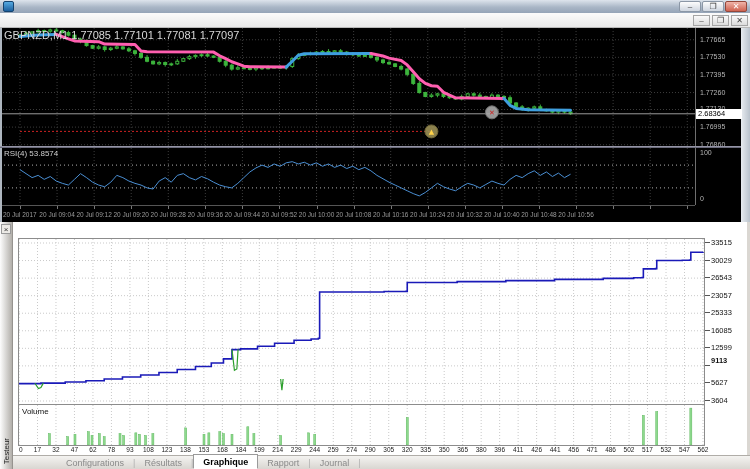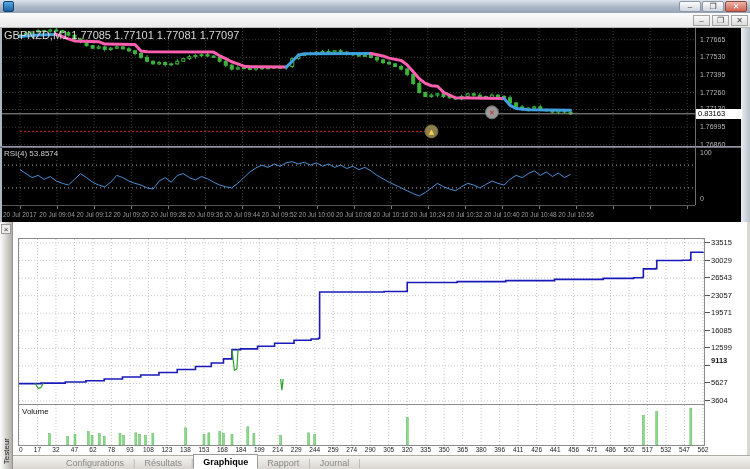--- a/index.html
+++ b/index.html
@@ -341,21 +341,21 @@
         <line x1="650.19" y1="0" x2="650.19" y2="57" stroke="#3c3c3c" stroke-dasharray="1,2"></line>
         <line x1="687.26" y1="0" x2="687.26" y2="57" stroke="#3c3c3c" stroke-dasharray="1,2"></line>
         <line x1="0" y1="39.900000000000006" x2="695" y2="39.900000000000006" stroke="#b0b0b0" stroke-dasharray="1,3"></line>
         <line x1="0" y1="17.1" x2="695" y2="17.1" stroke="#b0b0b0" stroke-dasharray="1,3"></line>
         <polyline points="20,21.660000000000004 26.05,25.650000000000002 32.1,29.64 38.15,27.360000000000003 44.2,31.35 50.25,28.500000000000004 56.3,33.06 62.35,35.34 68.4,37.05 74.44999999999999,31.35 80.5,25.650000000000002 86.55,29.64 92.6,34.2 98.64999999999999,37.05 104.7,38.760000000000005 110.75,34.2 116.8,27.360000000000003 122.85,29.64 128.89999999999998,33.06 134.95,35.34 141,37.05 147.05,39.900000000000006 153.1,41.04 159.15,33.06 165.2,29.64 171.25,34.2 177.29999999999998,27.360000000000003 183.35,25.650000000000002 189.4,29.64 195.45,31.92 201.5,28.500000000000004 207.54999999999998,30.78 213.6,34.2 219.65,37.05 225.7,38.760000000000005 231.75,39.900000000000006 237.79999999999998,35.34 243.85,29.64 249.9,23.940000000000005 255.95,19.950000000000003 262,17.1 268.04999999999995,19.380000000000003 274.1,15.96 280.15,18.240000000000002 286.2,14.82 292.25,13.680000000000007 298.3,15.96 304.34999999999997,14.250000000000007 310.4,17.1 316.45,14.82 322.5,18.240000000000002 328.55,15.96 334.59999999999997,19.380000000000003 340.65,17.1 346.7,20.520000000000003 352.75,18.240000000000002 358.8,21.660000000000004 364.84999999999997,19.380000000000003 370.9,22.800000000000004 376.95,27.360000000000003 383,30.78 389.05,34.2 395.09999999999997,37.05 401.15,39.900000000000006 407.2,42.75 413.25,45.6 419.3,47.88 425.34999999999997,44.46 431.4,39.900000000000006 437.45,35.34 443.5,38.760000000000005 449.55,41.04 455.59999999999997,42.75 461.65,38.760000000000005 467.7,35.34 473.75,37.05 479.8,39.900000000000006 485.84999999999997,36.480000000000004 491.9,33.06 497.95,35.34 504,37.05 510.05,31.35 516.0999999999999,27.360000000000003 522.15,29.64 528.2,25.650000000000002 534.25,22.800000000000004 540.3,27.360000000000003 546.35,23.940000000000005 552.4,28.500000000000004 558.4499999999999,25.080000000000002 564.5,29.64 570.55,26.220000000000002" fill="none" stroke="#4a8fd4" stroke-width="1"></polyline>
       </svg>
     <div id="rsi-label">RSI(4) 53.8574</div>
     <div class="rsi-scale" style="top:121px">100</div>
     <div class="rsi-scale" style="top:167px">0</div>
     <div class="axis-sep"></div>
-    <div id="price-box" style="top: 80.7945px;">0.83163</div>
+    <div id="price-box" style="top: 80.7945px;">2.68364</div>
     <div id="time-axis">
         <span class="time-tick" style="left: 20px;"></span>
         <span class="time-tick" style="left: 57.07px;"></span>
         <span class="time-tick" style="left: 94.14px;"></span>
         <span class="time-tick" style="left: 131.21px;"></span>
         <span class="time-tick" style="left: 168.28px;"></span>
         <span class="time-tick" style="left: 205.35px;"></span>
         <span class="time-tick" style="left: 242.42px;"></span>
         <span class="time-tick" style="left: 279.49px;"></span>
         <span class="time-tick" style="left: 316.56px;"></span>
@@ -572,21 +572,21 @@
         </div>
     <span class="eq-tick" style="top: 20px;"></span>
         <span class="eq-label" style="top: 16px;">33515</span>
         <span class="eq-tick" style="top: 37.5556px;"></span>
         <span class="eq-label" style="top: 33.5556px;">30029</span>
         <span class="eq-tick" style="top: 55.1111px;"></span>
         <span class="eq-label" style="top: 51.1111px;">26543</span>
         <span class="eq-tick" style="top: 72.6667px;"></span>
         <span class="eq-label" style="top: 68.6667px;">23057</span>
         <span class="eq-tick" style="top: 90.2222px;"></span>
-        <span class="eq-label" style="top: 86.2222px;">19571</span>
+        <span class="eq-label" style="top: 86.2222px;">25333</span>
         <span class="eq-tick" style="top: 107.778px;"></span>
         <span class="eq-label" style="top: 103.778px;">16085</span>
         <span class="eq-tick" style="top: 125.333px;"></span>
         <span class="eq-label" style="top: 121.333px;">12599</span>
         <span class="eq-tick" style="top: 142.889px;"></span>
         <span class="eq-label" style="top: 134px; font-weight: bold;">9113</span>
         <span class="eq-tick" style="top: 160.444px;"></span>
         <span class="eq-label" style="top: 156.444px;">5627</span>
         <span class="eq-tick" style="top: 178px;"></span>
         <span class="eq-label" style="top: 174px;">3604</span>

